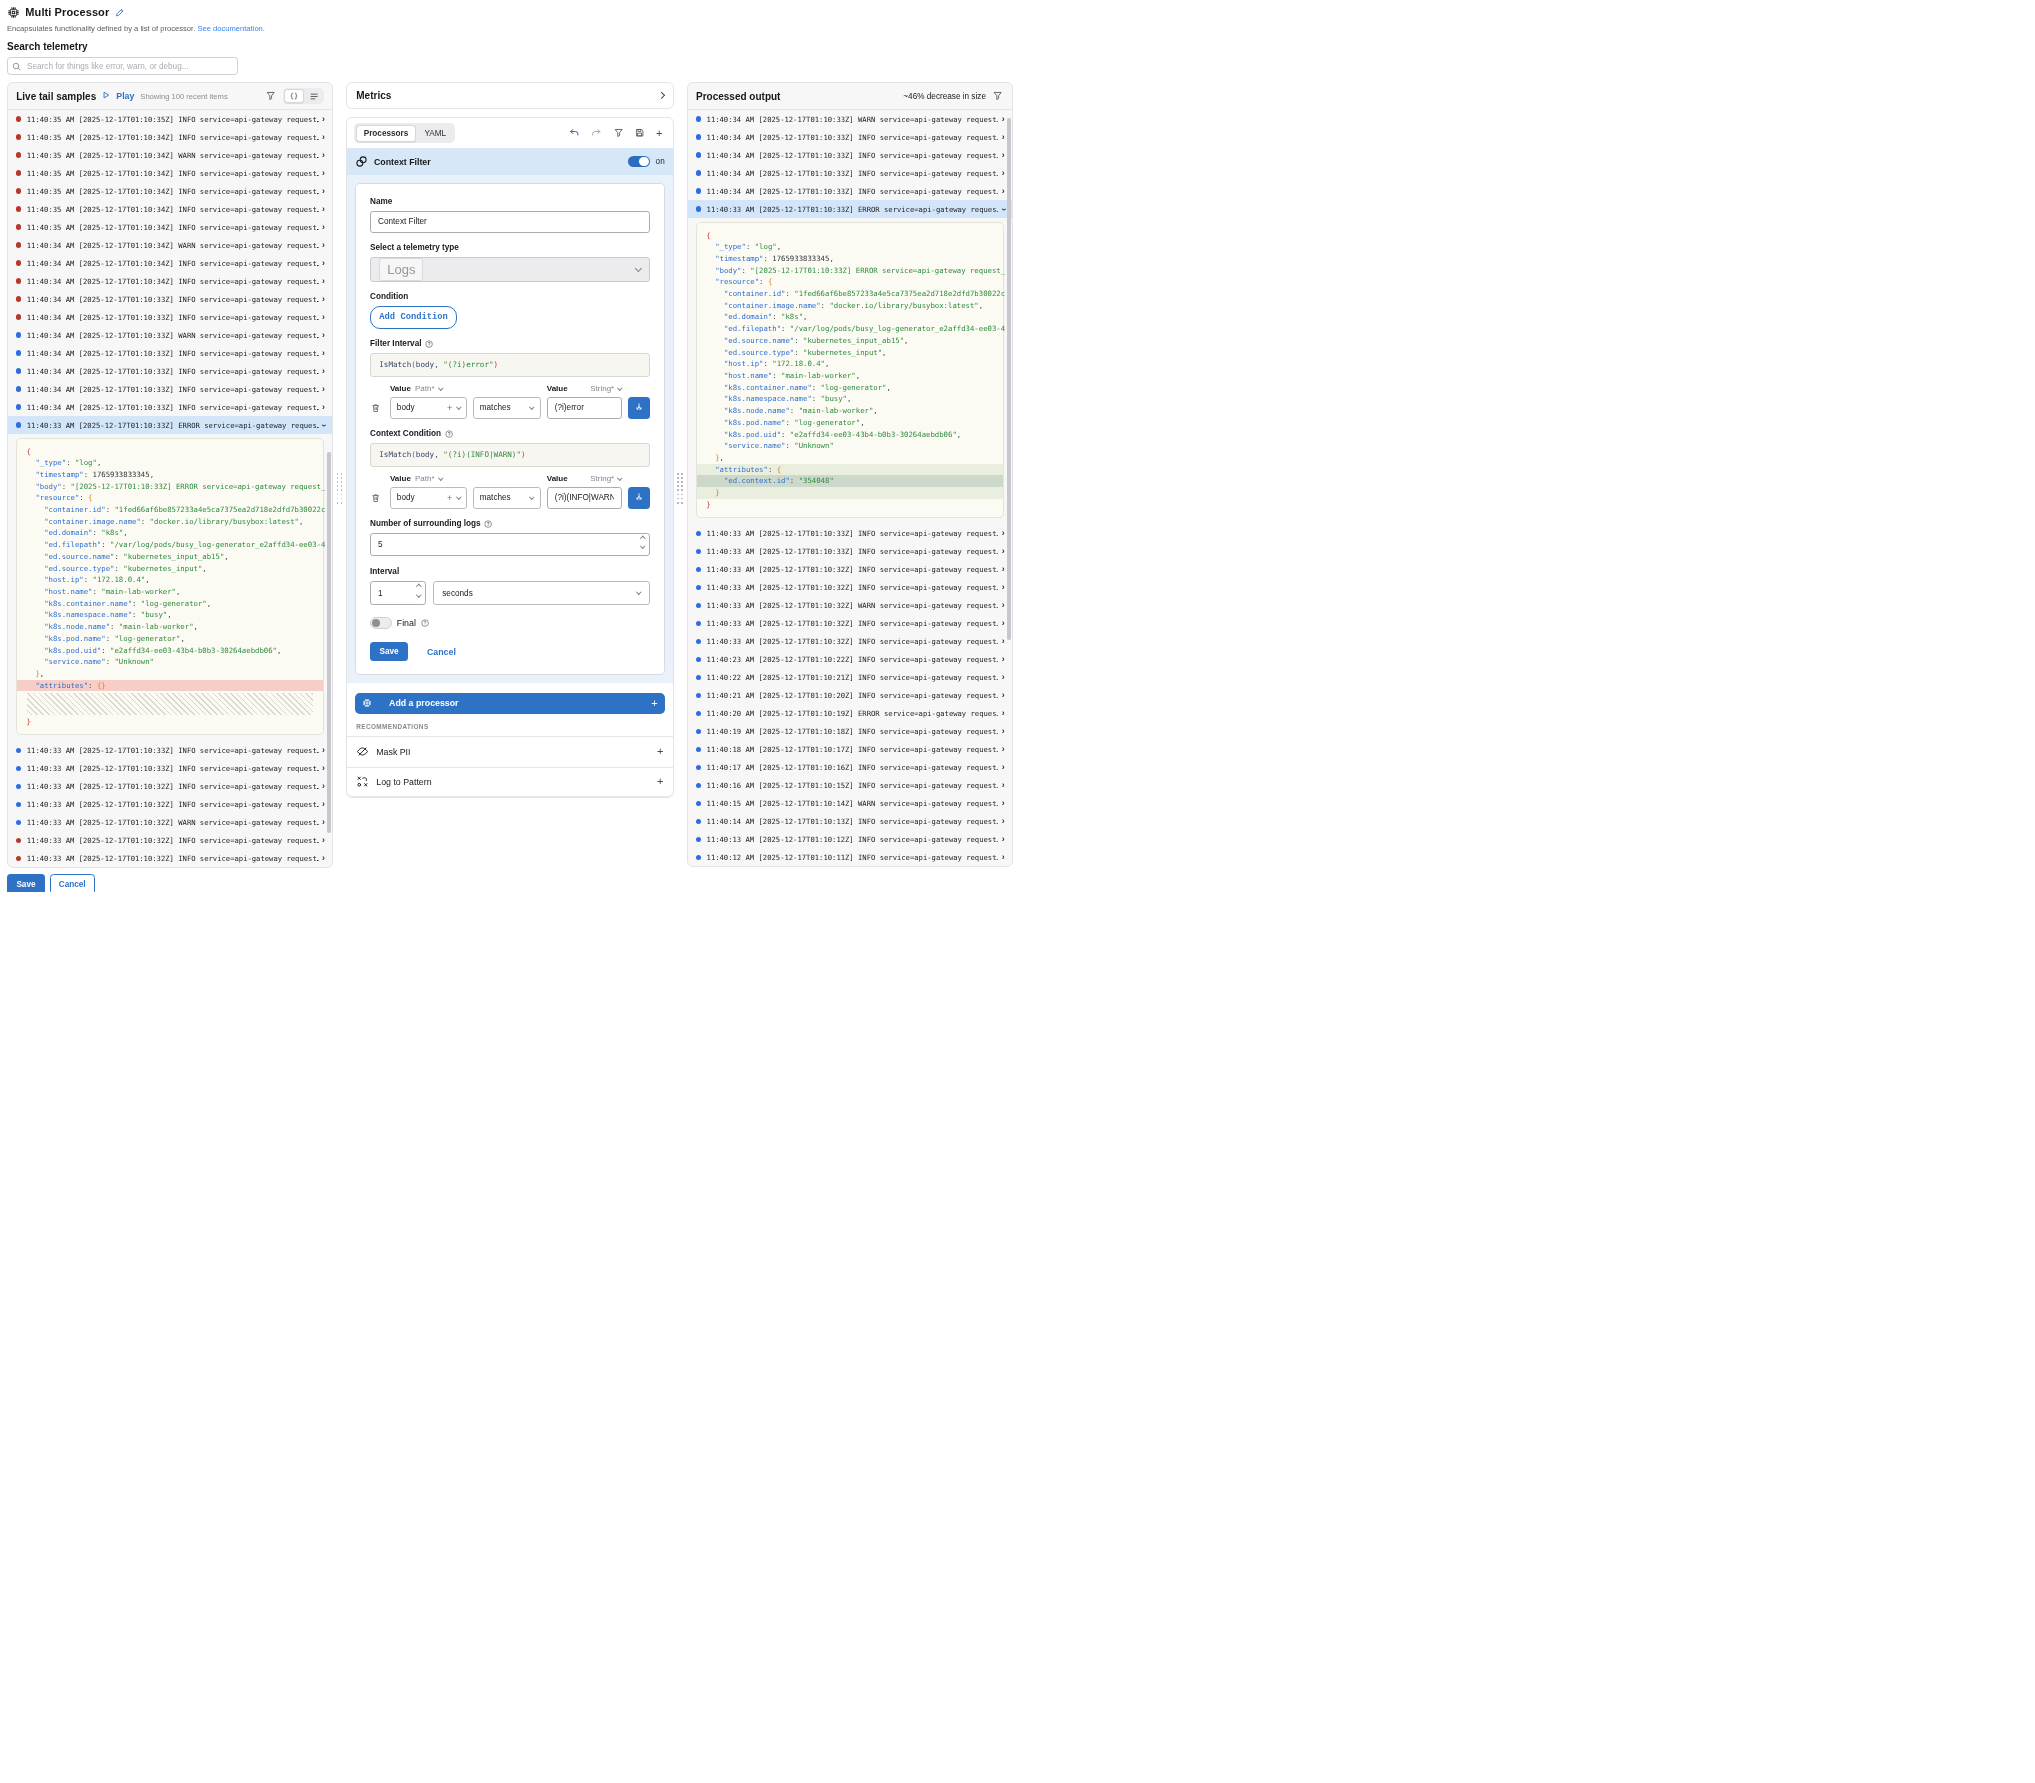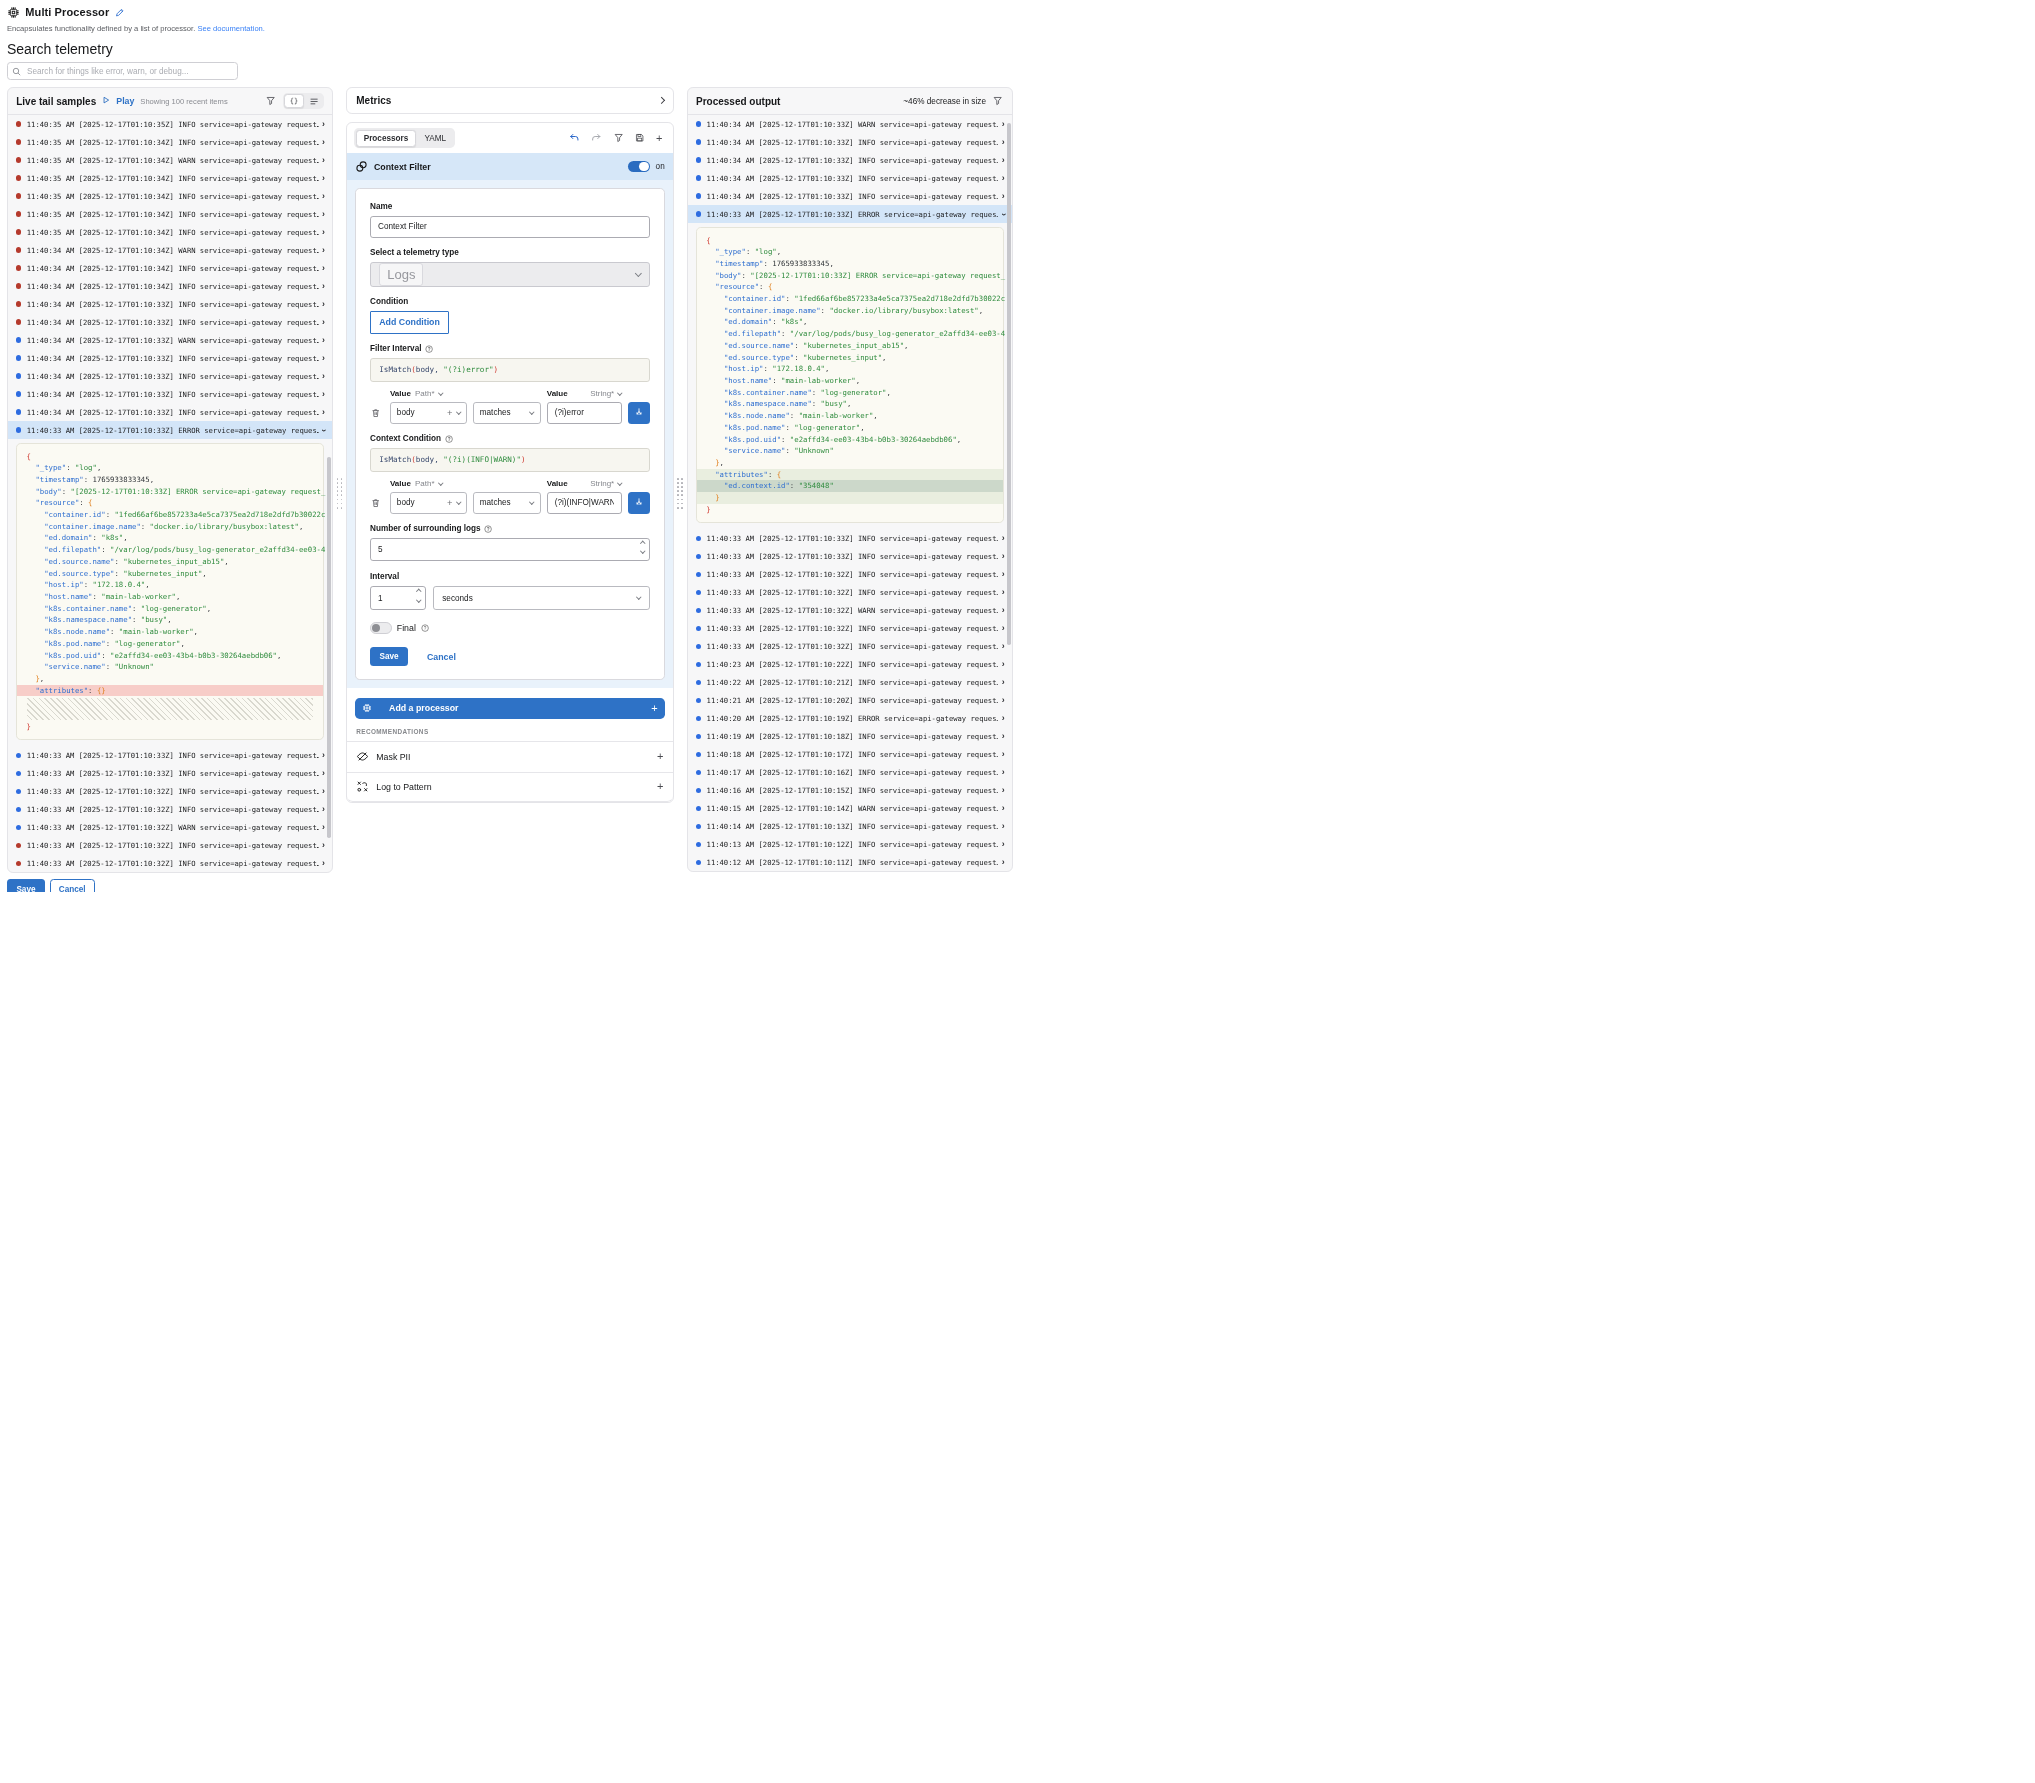--- a/index.html
+++ b/index.html
@@ -13,21 +13,21 @@
   .app{width:1018px;height:892px;position:relative;background:#fff;overflow:hidden;
        font-family:"Liberation Sans",sans-serif;color:var(--ink)}
   svg{display:block}
 
   
   .pagehead{padding:5.9px 7px 0}
   .titlerow{display:flex;align-items:center;gap:5.3px}
   .titlerow h1{font-size:11px;margin:0;font-weight:700;letter-spacing:0.1px}
   .subtitle{font-size:7.6px;color:#5a5c61;margin:5.3px 0 0}
   .subtitle a{color:#3b82f6;text-decoration:none}
-  .search-label{font-size:14px;font-weight:400;margin:8.2px 0 4.7px}
+  .search-label{font-size:10px;font-weight:700;margin:8.2px 0 4.7px}
   .searchwrap{position:relative;width:231px}
   .searchwrap svg{position:absolute;left:5.3px;top:4.7px}
   .searchwrap input{width:100%;height:18px;border:0.6px solid #cfcfd4;border-radius:3.5px;
       padding:0 5.9px 0 19px;font-size:8.2px;color:#333;outline:none;font-family:inherit}
   .searchwrap input::placeholder{color:#aaacb2}
 
   
   .main{display:flex;align-items:flex-start;gap:3.5px;padding:7px 7px 0}
   .col-left{width:326px;flex:none}
   .col-mid{width:328px;flex:none}
@@ -103,21 +103,21 @@
   .bluewrap{background:#e9f2fb;padding:8.2px}
   .formcard{background:#fff;border:0.6px solid #d9d9de;border-radius:4.7px;padding:13px 14px}
   .flabel{font-size:8.2px;font-weight:700;margin:10.6px 0 4.7px;display:flex;align-items:center;gap:3.5px}
   .flabel:first-child{margin-top:0}
   .tinput{width:100%;height:22px;border:0.6px solid #ababb2;border-radius:2.9px;padding:0 7px;font-size:8.2px;
       font-family:inherit;color:#1b1c1e;outline:none;background:#fff}
   .selbox{height:24.6px;border:0.6px solid #c9c9cf;border-radius:2.9px;background:#ececee;display:flex;
       align-items:center;padding:0 8.2px;cursor:default}
   .chip{background:#f6f6f7;border:0.6px solid #d9d9de;border-radius:2.9px;padding:2.9px 7px;font-size:13px;color:#97989e}
   .btn-addcond{border:0.9px solid var(--accent);background:#fff;color:var(--accent);font-weight:600;
-      font-size:8.8px;border-radius:1px;padding:5.3px 8.2px;cursor:pointer;font-family:Liberation Sans, sans-serif}
+      font-size:8.8px;border-radius:10px;padding:5.3px 8.2px;cursor:pointer;font-family:Liberation Mono, monospace}
   .expr{background:#f7f6f0;border:0.6px solid #d8d7cf;border-radius:2.9px;padding:5.3px 1.2px;margin-bottom:7px}
   .expr .jline{font-size:7.6px;line-height:11.7px;padding:0 7px}
   .condlabels,.condgrid{display:grid;grid-template-columns:14px 77px 68px 1fr 22px;gap:5.9px;align-items:center}
   .condlabels{margin:5.9px 0 3.5px}
   .lv{display:flex;align-items:center;gap:4.1px;font-size:8px}
   .lv b{font-weight:700}
   .lv .mut{color:#85878d}
   .lv.split{justify-content:space-between}
   .ctl{height:22px;border:0.6px solid #b9bac0;border-radius:2.9px;background:#fff;display:flex;align-items:center;
       gap:3.5px;padding:0 5.9px;font-size:8.2px;color:#1b1c1e}

